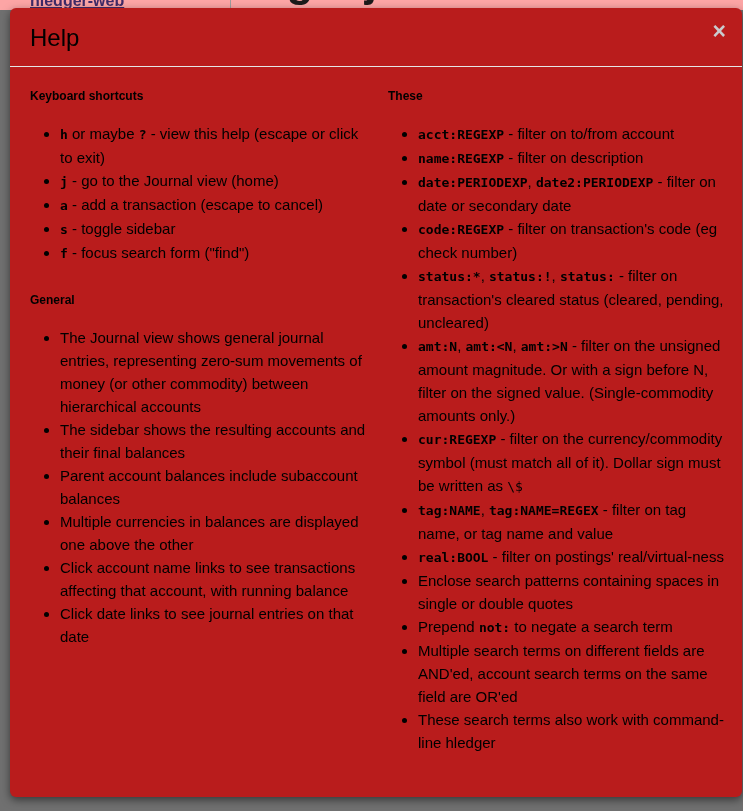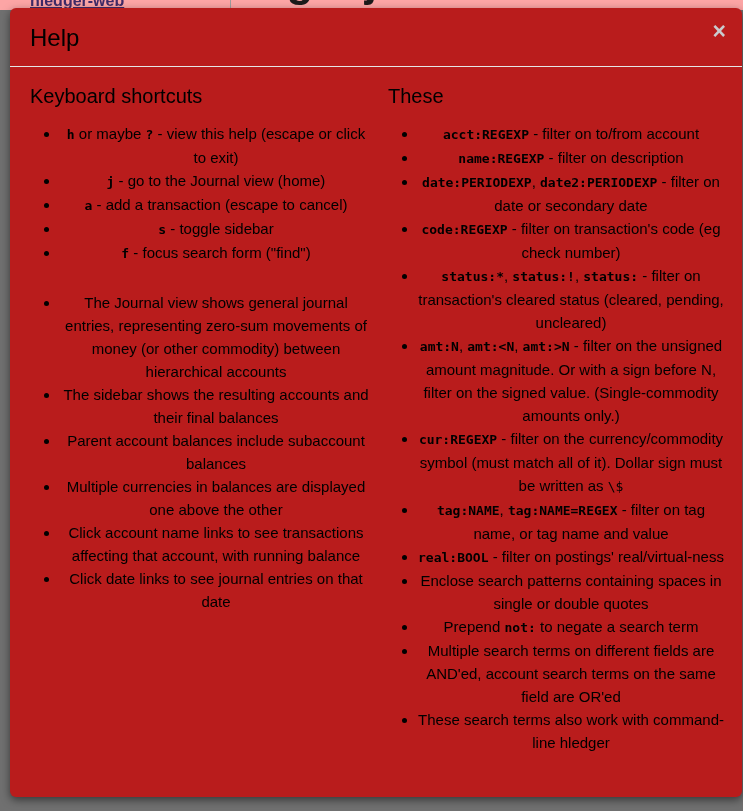--- a/index.html
+++ b/index.html
@@ -61,31 +61,31 @@
   }
   .modal-body {
     display: flex;
     padding: 20px 18px 20px 20px;
   }
   .col-left  { width: 342px; flex: none; margin-right: 16px; }
   .col-right { flex: 1; }
 
   .sec-heading {
     margin: 0 0 2px 0;
-    font-size: 20px; font-weight: normal; line-height: 19px;
+    font-size: 12px; font-weight: bold; line-height: 19px;
   }
   .sec-heading + ul { margin-top: 16px; }
   ul.help-list {
     margin: 16px 0 26px 0;
     padding-left: 30px;
     font-size: 15px; line-height: 23px;
     list-style-type: disc;
   }
   ul.help-list:last-child { margin-bottom: 0; }
-  ul.help-list li { margin: 0; padding: 0; text-align: center; }
+  ul.help-list li { margin: 0; padding: 0; }
 
   code.c, code.cp {
     font-family: "DejaVu Sans Mono", "Liberation Mono", monospace;
     font-size: 13px;
   }
   code.c { font-weight: bold; }
   code.cp { font-weight: normal; }
 </style>
 </head>
 <body>
@@ -104,20 +104,21 @@
   <div class="modal-body">
     <div class="col-left">
       <h4 class="sec-heading">Keyboard shortcuts</h4>
       <ul class="help-list">
           <li><code class="c">h</code> or maybe <code class="c">?</code> - view this help (escape or click to exit)</li>
           <li><code class="c">j</code> - go to the Journal view (home)</li>
           <li><code class="c">a</code> - add a transaction (escape to cancel)</li>
           <li><code class="c">s</code> - toggle sidebar</li>
           <li><code class="c">f</code> - focus search form ("find")</li>
         </ul>
+      <h4 class="sec-heading">General</h4>
       <ul class="help-list">
           <li>The Journal view shows general journal entries, representing zero-sum movements of money (or other commodity) between hierarchical accounts</li>
           <li>The sidebar shows the resulting accounts and their final balances</li>
           <li>Parent account balances include subaccount balances</li>
           <li>Multiple currencies in balances are displayed one above the other</li>
           <li>Click account name links to see transactions affecting that account, with running balance</li>
           <li>Click date links to see journal entries on that date</li>
         </ul>
     </div>
     <div class="col-right">

